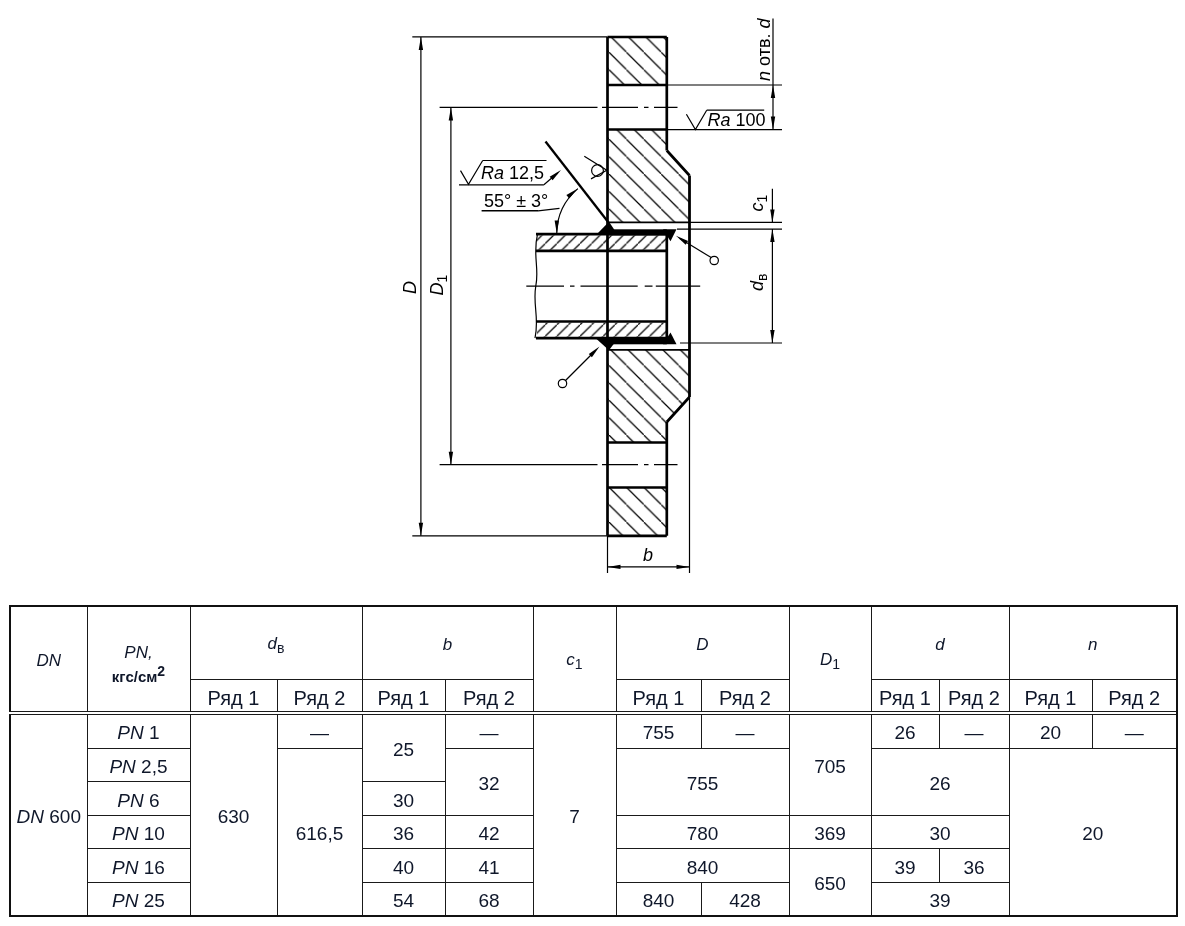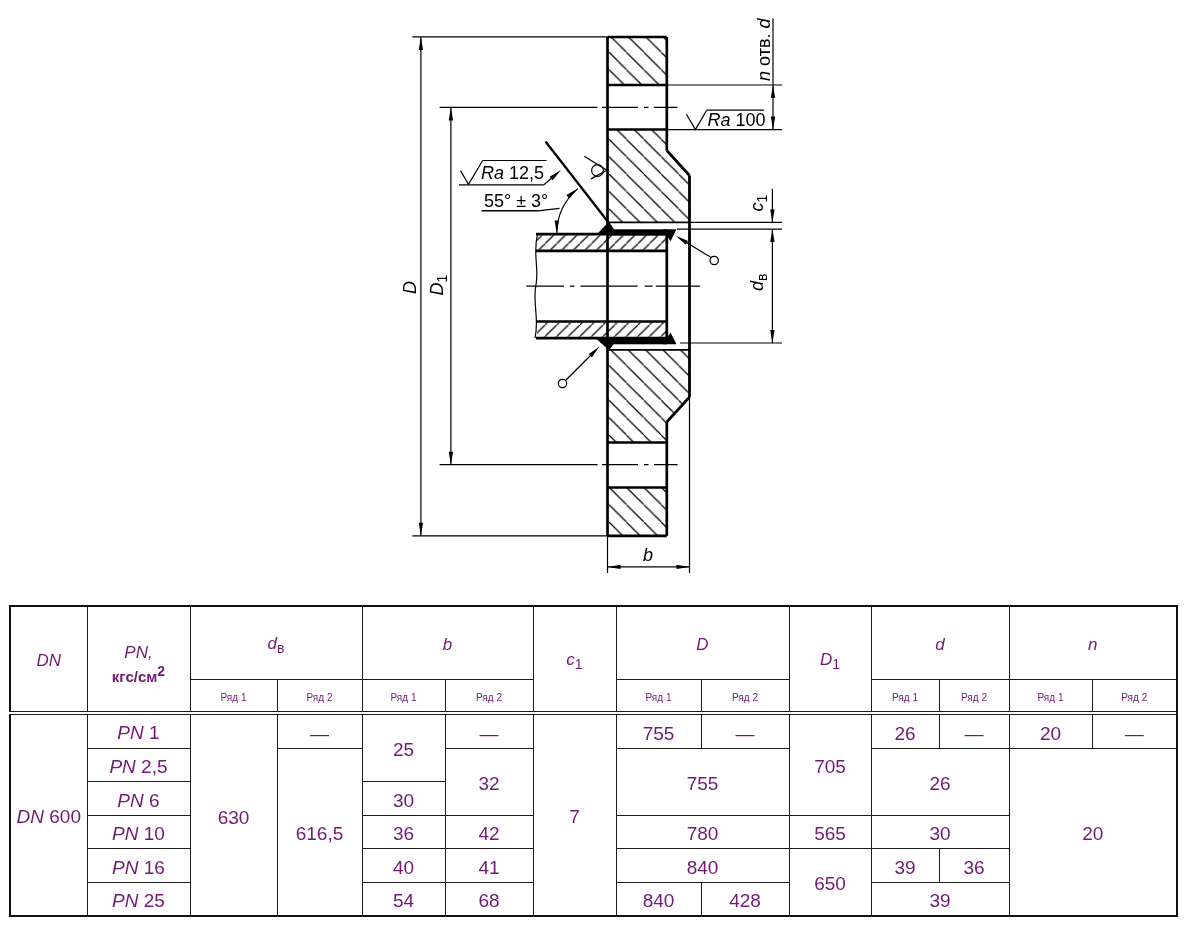--- a/index.html
+++ b/index.html
@@ -1,22 +1,22 @@
 <!DOCTYPE html>
 <html><head>
 <meta charset="utf-8">
 <style>
 html,body{margin:0;padding:0;background:#fff;}
 body{width:1185px;height:926px;position:relative;font-family:"Liberation Sans",sans-serif;}
 #drw{position:absolute;left:0;top:0;}
 #tblwrap{position:absolute;left:9px;top:605px;}
-table{border-collapse:collapse;table-layout:fixed;font-size:19px;color:#701a75;}
+table{border-collapse:collapse;table-layout:fixed;font-size:19px;color:#0f172a;}
 td{border:1px solid #1a1a1a;text-align:center;vertical-align:middle;padding:0;}
 table{border:2px solid #111;}
-tr.hdr2 td{border-bottom:4px solid #0f172a;font-size:10px;}
+tr.hdr2 td{border-bottom:1px solid #0f172a;font-size:20px;}
 tr.h1 td{font-size:17px;}
 .kg{font-size:15px;font-weight:bold;}
 sup.s{font-size:12px;}
 tbody td{padding-top:5px;}
 td.rs{padding-top:2px;}
 #dbl{position:absolute;left:0px;top:106px;width:1167px;height:2px;background:#fff;border-top:1.6px solid #1a1a1a;border-bottom:1.6px solid #1a1a1a;}
 i{font-style:italic;}
 sub.s{font-size:14px;font-style:normal;}
 sup.s{font-size:14px;font-style:normal;}
 </style>
@@ -223,21 +223,21 @@
 </tr>
 <tr style="height:34px">
 <td><i>PN</i> 6</td>
 <td>30</td>
 </tr>
 <tr style="height:33px">
 <td><i>PN</i> 10</td>
 <td>36</td>
 <td>42</td>
 <td colspan="2">780</td>
-<td>565</td>
+<td>369</td>
 <td colspan="2">30</td>
 </tr>
 <tr style="height:34px">
 <td><i>PN</i> 16</td>
 <td>40</td>
 <td>41</td>
 <td colspan="2">840</td>
 <td rowspan="2">650</td>
 <td>39</td>
 <td>36</td>

